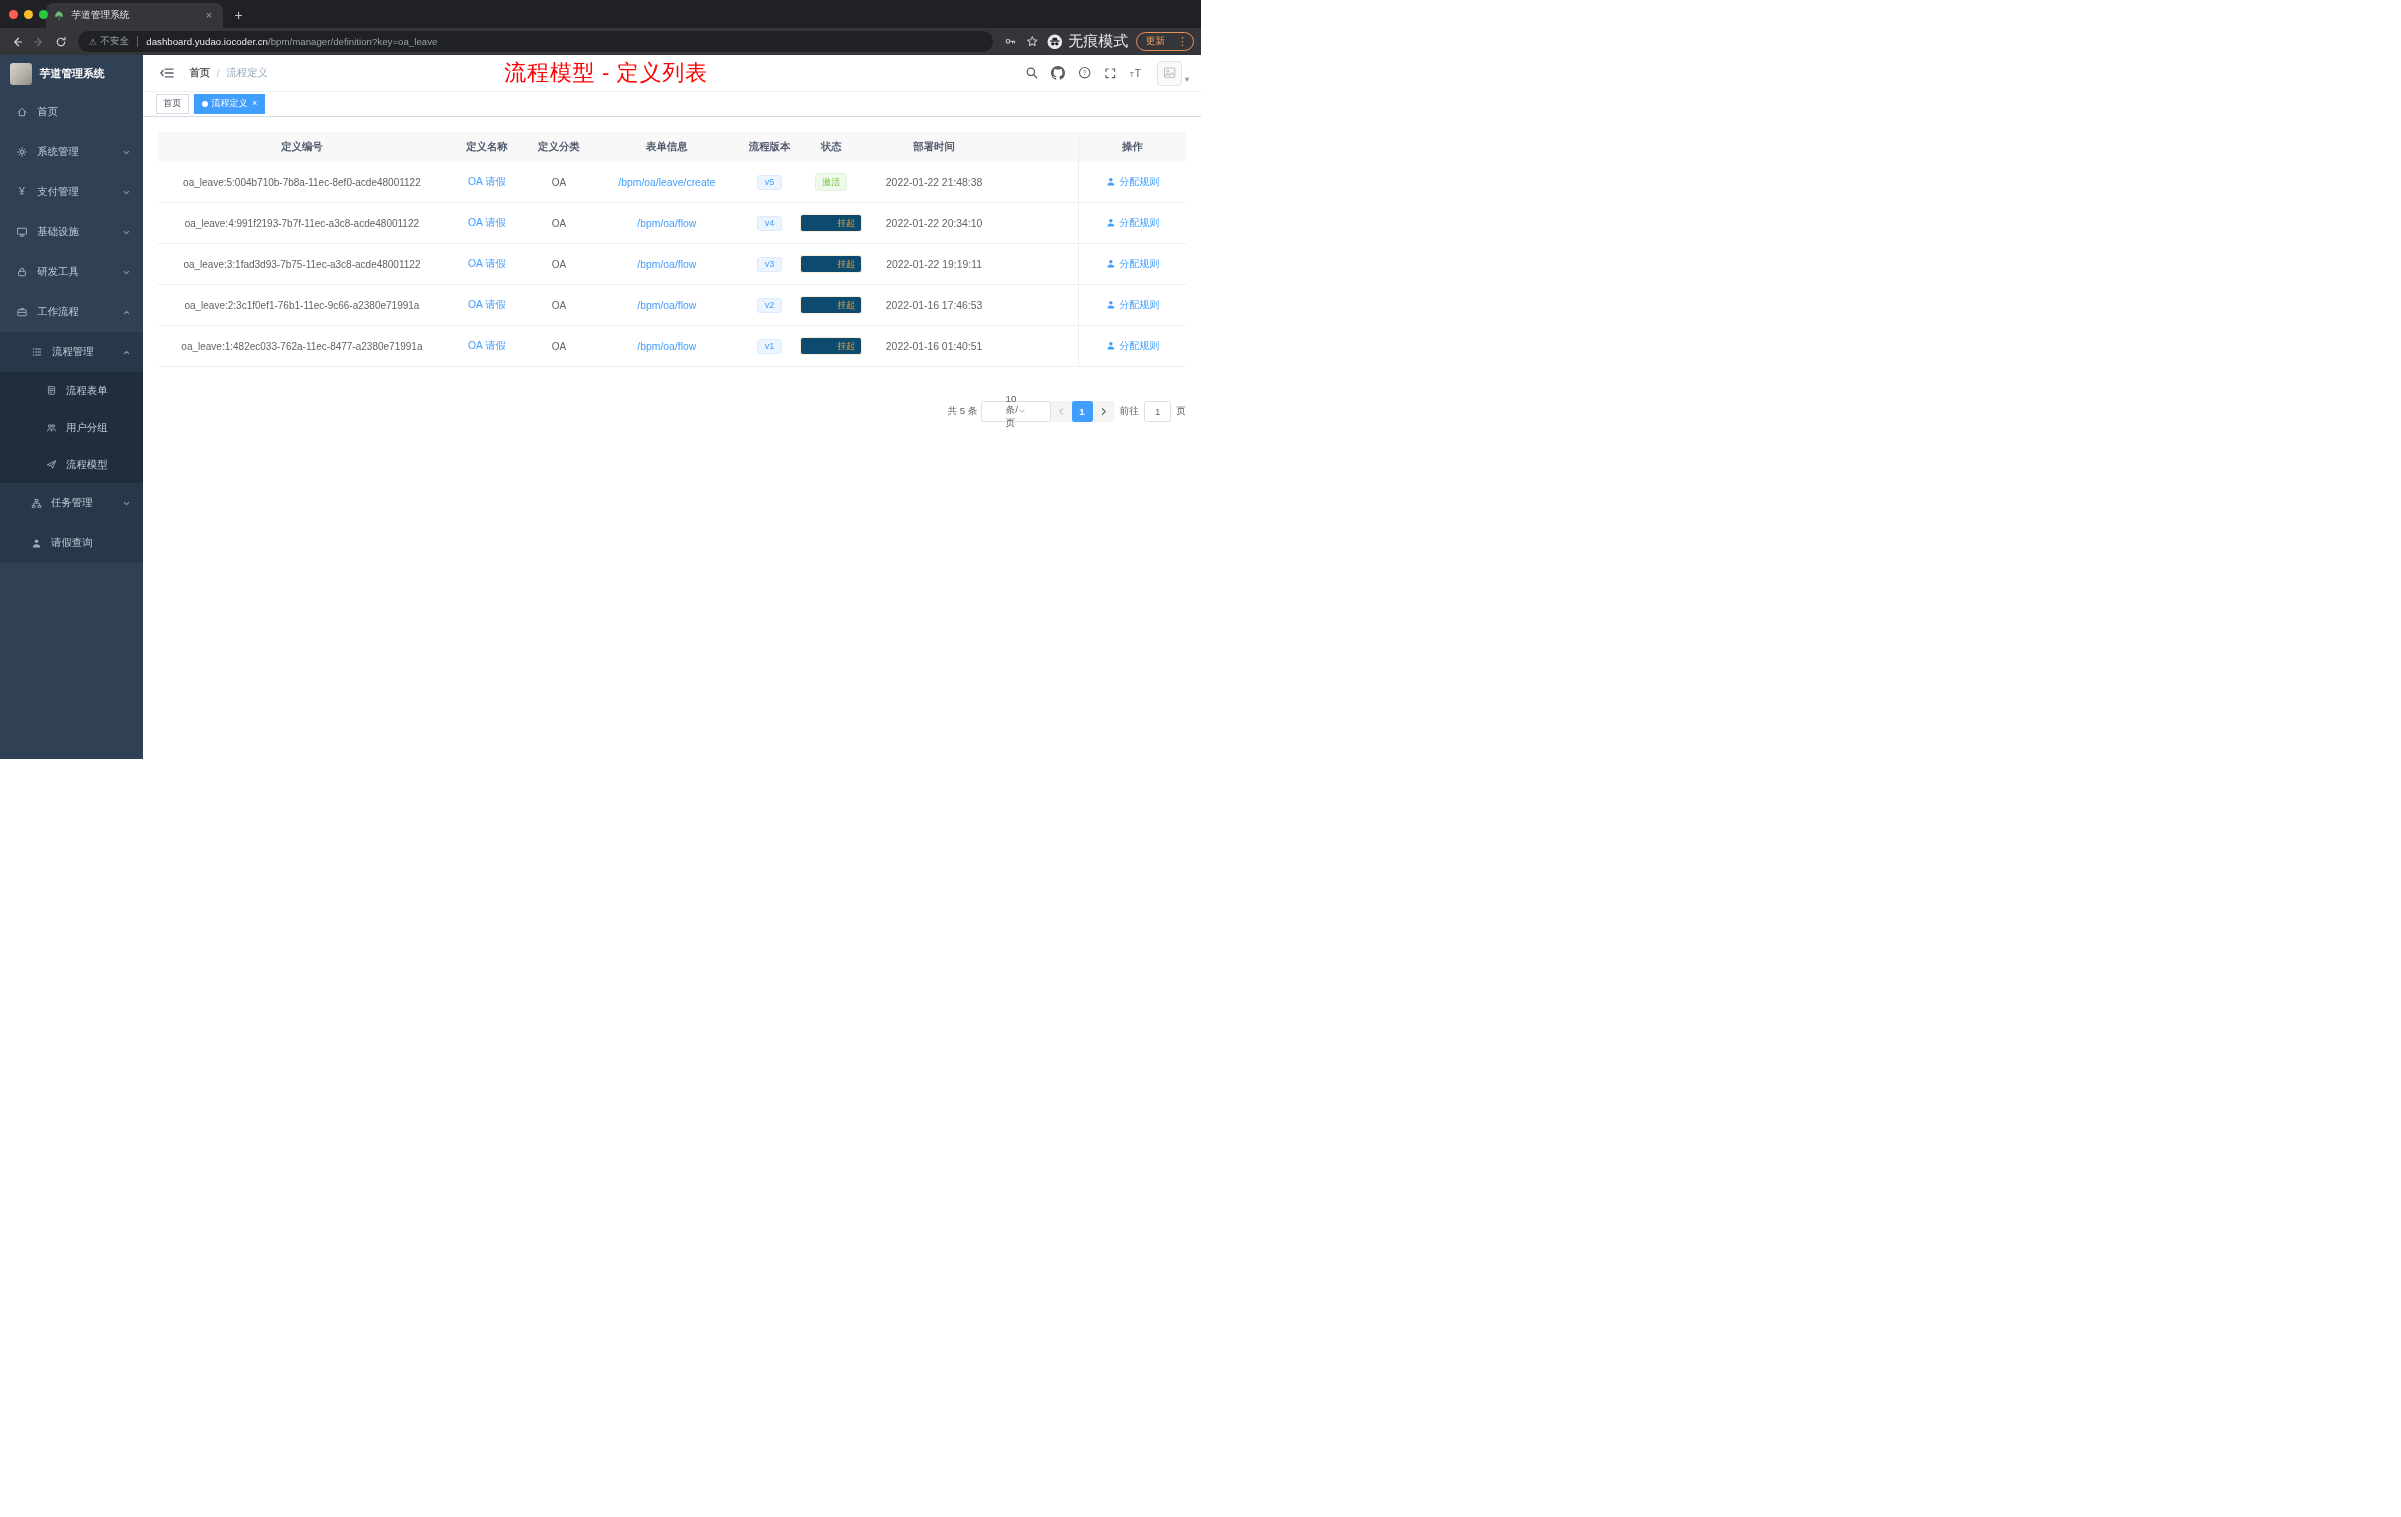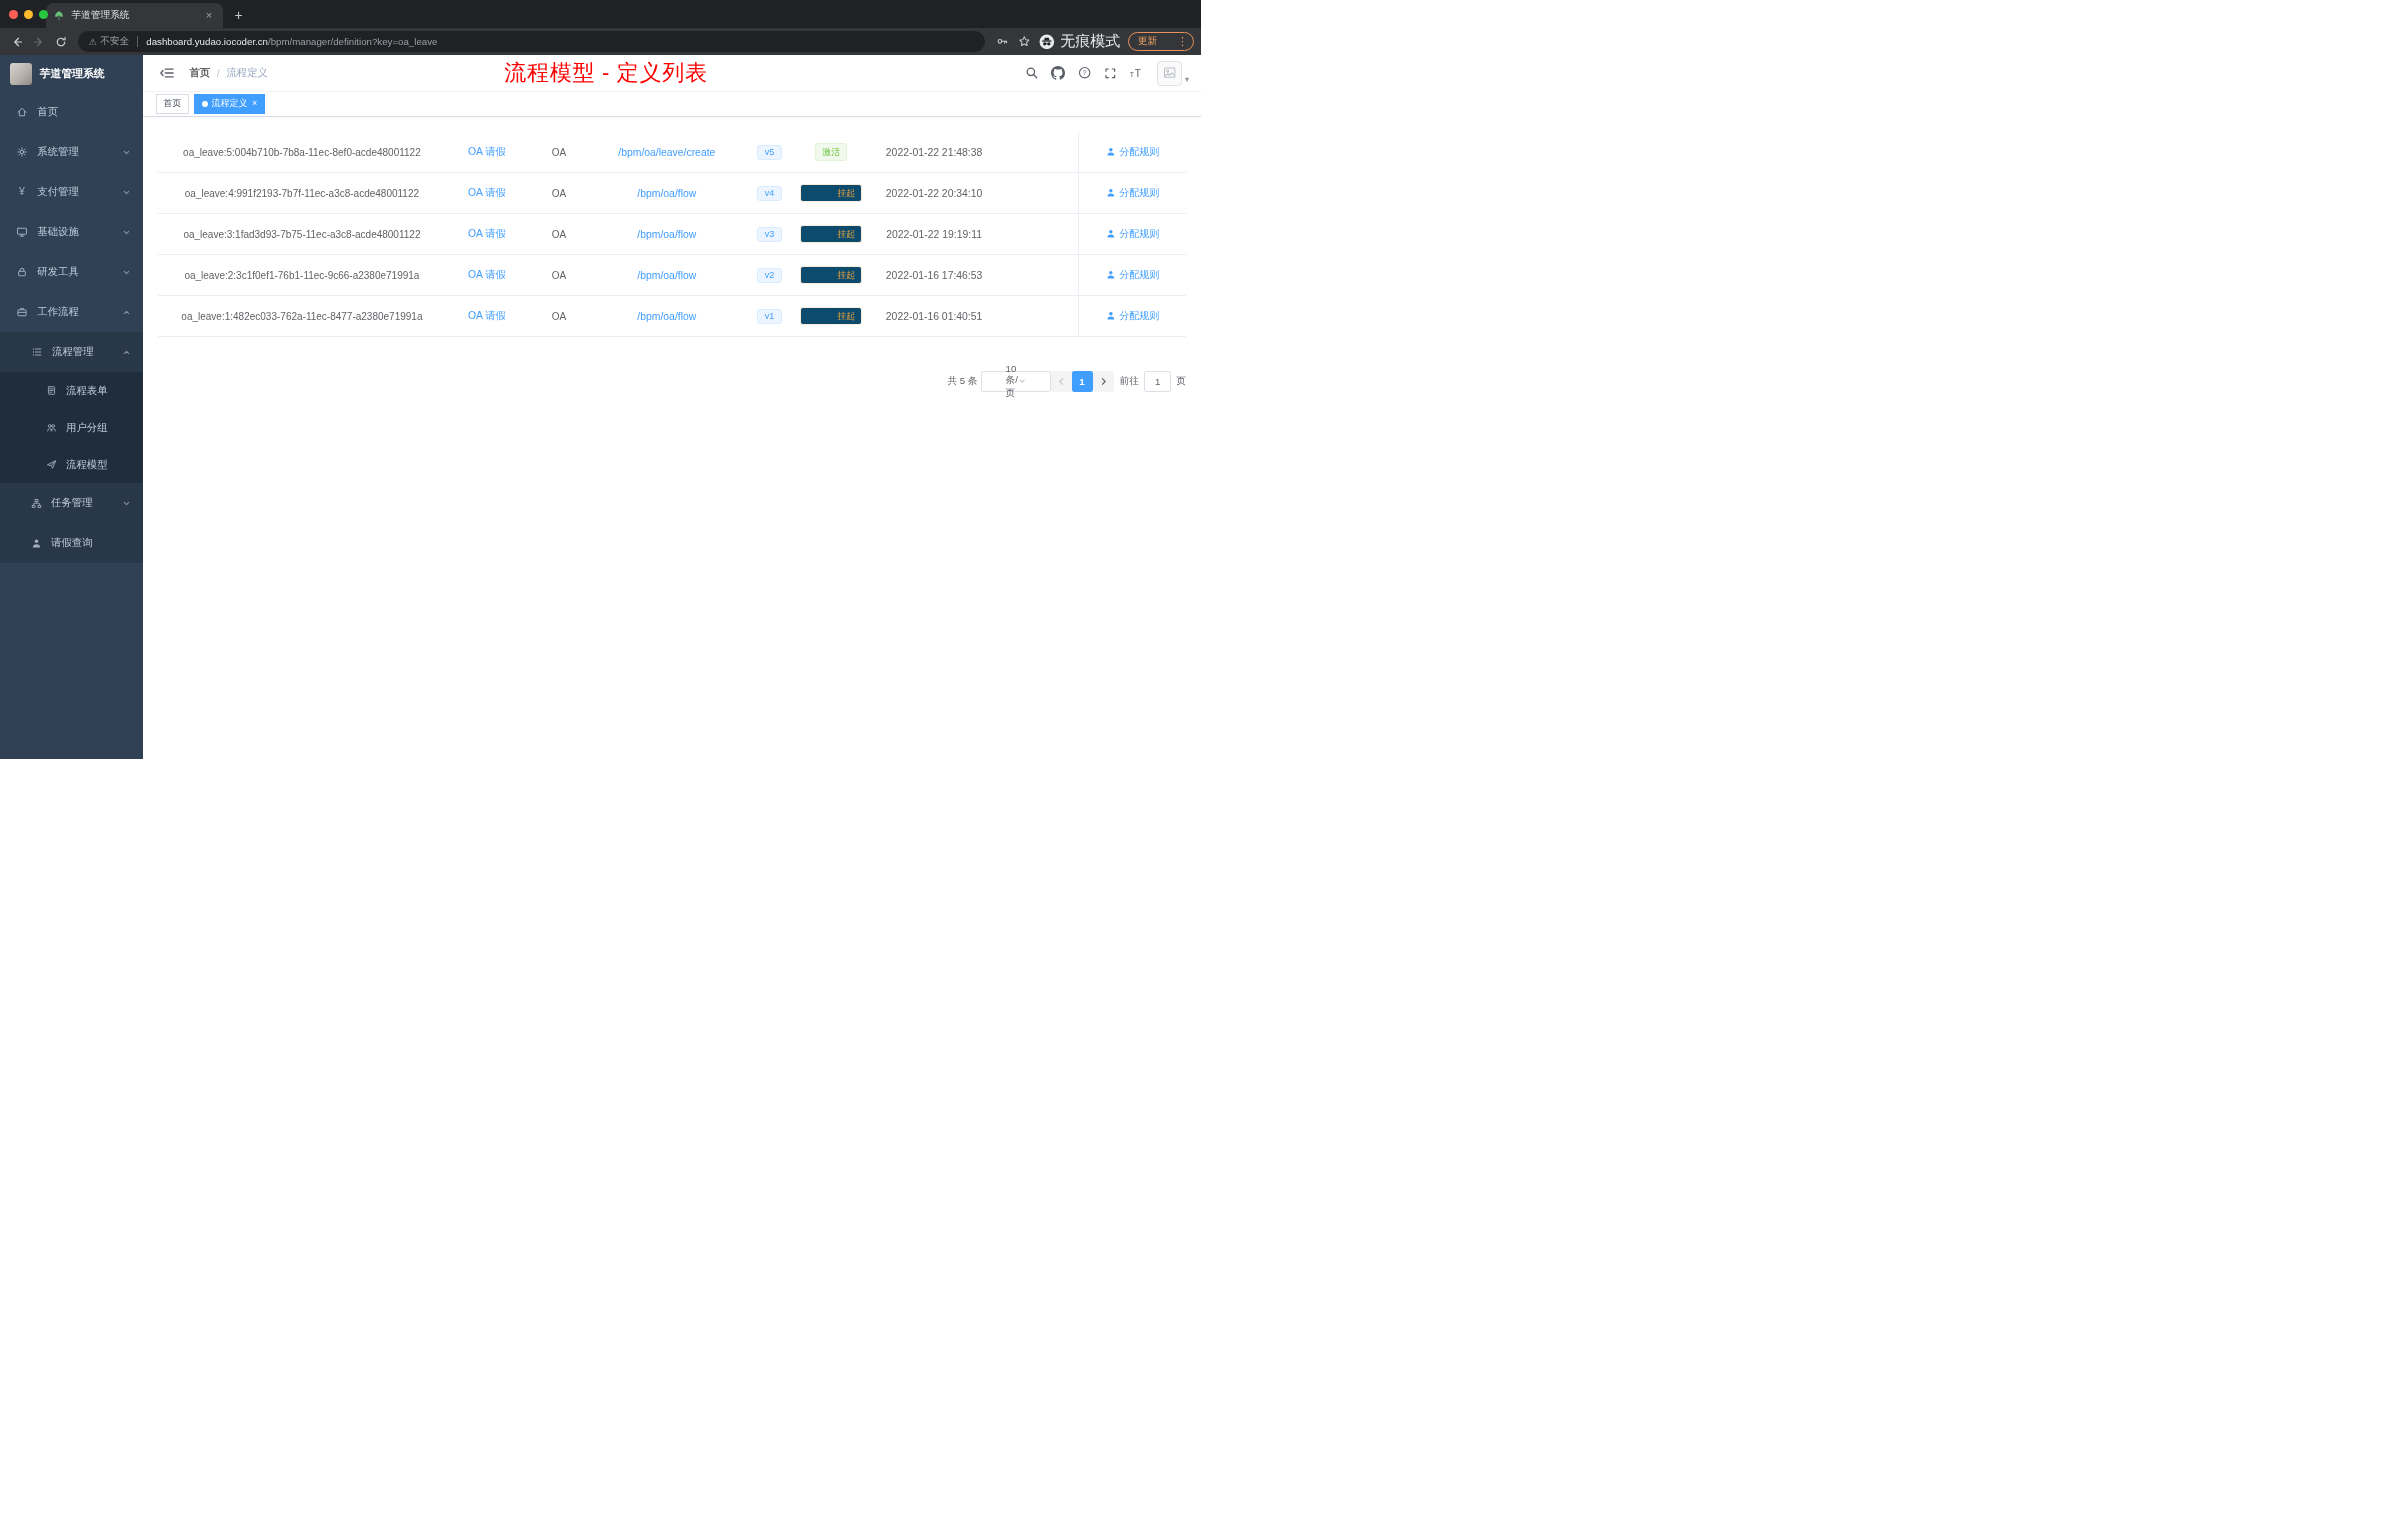--- a/index.html
+++ b/index.html
@@ -21,21 +21,21 @@
   .toolbar { height:27px; background:#35363a; display:flex; align-items:center; padding:0 6px; }
   .nav-btn { width:22px; height:22px; display:flex; align-items:center; justify-content:center; color:#d0d3d8; border-radius:50%; }
   .nav-btn.dim { color:#686b6f; }
   .omnibox { flex:1; height:21px; background:#202124; border-radius:10.4px; margin:0 6px; display:flex;
     align-items:center; padding:0 10.4px; color:#9aa0a6; font-size:9.7px; min-width:0; }
   .warn-glyph { font-size:9px; margin-right:3.7px; }
   .omni-divider { width:0.7px; height:10.4px; background:#5f6368; margin:0 8.2px; }
   .url-host { color:#e8eaed; } .url-path { color:#9aa0a6; }
   .tool-ic { width:22px; height:21px; display:flex; align-items:center; justify-content:center; color:#c7cacd; }
   .incog { display:flex; align-items:center; gap:5.2px; color:#e8eaed; font-size:15px; margin:0 7.4px 0 4.5px; white-space:nowrap; }
-  .update-pill { display:flex; align-items:center; gap:20px; border:1.5px solid #e8915a; color:#f0a263;
+  .update-pill { display:flex; align-items:center; gap:12px; border:1.5px solid #e8915a; color:#f0a263;
     border-radius:11px; height:19.3px; padding:0 4.5px 0 9px; font-size:9.7px; margin-right:1.5px; white-space:nowrap; }
   .update-pill .dots { font-size:11px; color:#f0a263; }
 
   
   .app { display:flex; height:704px; }
   .sidebar { width:143px; background:#304156; color:#bfcbd9; flex-shrink:0; overflow:hidden; }
   .logo-row { height:37px; display:flex; align-items:center; gap:7.4px; padding:0 10.4px; }
   .logo-avatar { width:22px; height:22px; border-radius:3px; flex-shrink:0;
     background:linear-gradient(135deg,#d8d4cf 0%,#b7b2ac 55%,#8f8a85 100%); }
   .logo-title { color:#fff; font-size:10.8px; font-weight:bold; white-space:nowrap; }
@@ -424,20 +424,31 @@
       </span>
       <span class="tag active cursor">
         <span class="dot"></span>
         <span>流程定义</span>
         <span class="tag-close">×</span>
       </span>
     </div>
 
     <div class="content">
       <div class="dtable">
+        <div class="thead-row">
+          <div class="th col-id">定义编号</div>
+          <div class="th col-name">定义名称</div>
+          <div class="th col-cat">定义分类</div>
+          <div class="th col-form">表单信息</div>
+          <div class="th col-ver">流程版本</div>
+          <div class="th col-status">状态</div>
+          <div class="th col-time">部署时间</div>
+          <div class="th col-spacer"></div>
+          <div class="th col-action">操作</div>
+        </div>
 
           <div class="tr">
             <div class="td col-id">oa_leave:5:004b710b-7b8a-11ec-8ef0-acde48001122</div>
             <div class="td col-name">
               <a class="link">OA 请假</a>
             </div>
             <div class="td col-cat">OA</div>
             <div class="td col-form">
               <a class="link">/bpm/oa/leave/create</a>
             </div>

